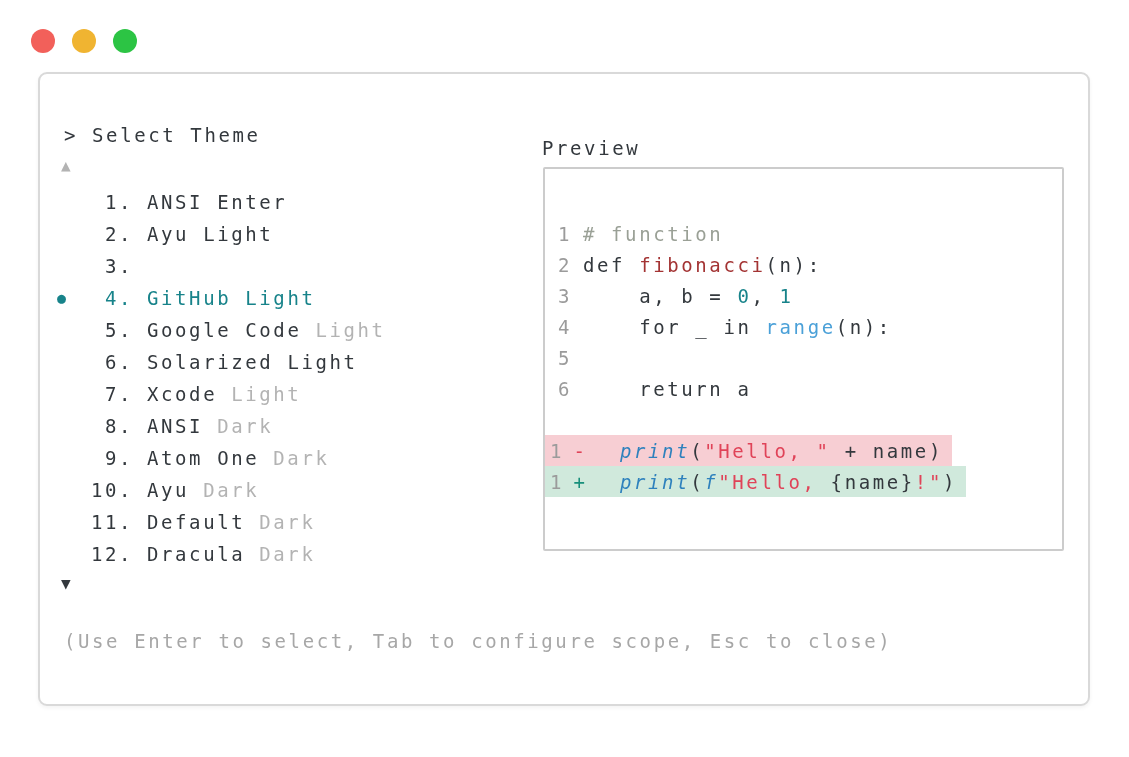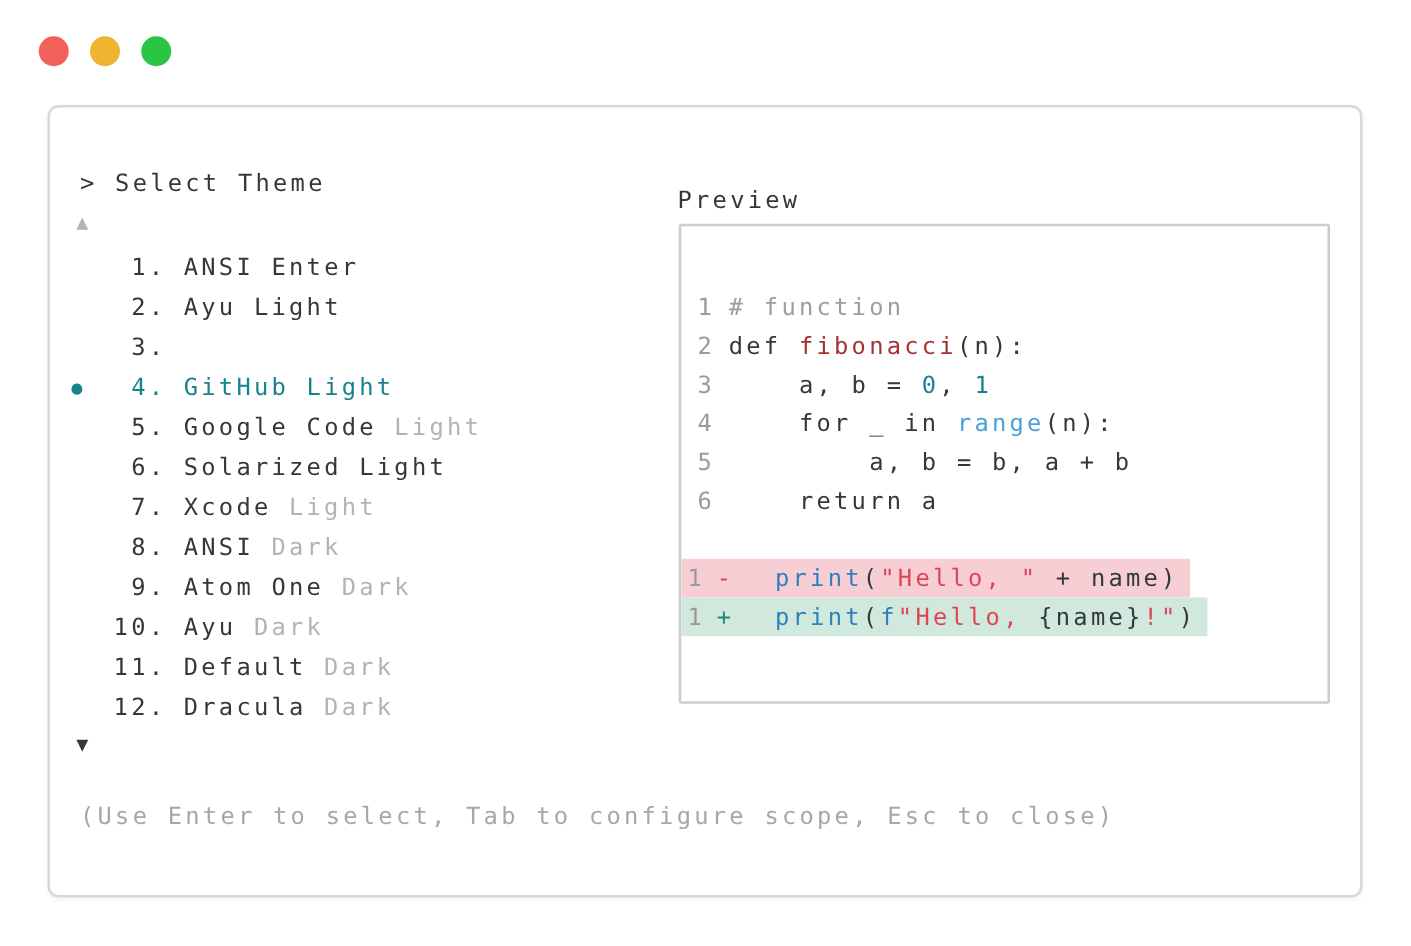--- a/index.html
+++ b/index.html
@@ -8,21 +8,21 @@
   *{box-sizing:border-box;}
   html,body{margin:0;padding:0;background:var(--page-bg);}
   body{
     width:1129px;height:757px;position:relative;overflow:hidden;
     font-family:"DejaVu Sans Mono","Liberation Mono",monospace;
     font-size:19px;letter-spacing:2.6px;color:var(--text-dark);
   }
   .lights{position:absolute;left:31px;top:29px;display:flex;gap:17px;}
   .light{width:24px;height:24px;border-radius:50%;display:inline-block;}
   .window{
-    position:absolute;left:38px;top:84px;width:1052px;height:634px;
+    position:absolute;left:38px;top:72px;width:1052px;height:634px;
     background:#fff;border:2px solid var(--window-border);border-radius:9px;
     box-shadow:0 2px 4px rgba(0,0,0,0.05);
   }
   .prompt{position:absolute;left:24px;top:50px;white-space:pre;color:var(--text-dark);}
   .scroll-up{position:absolute;left:21px;top:82px;font-size:16px;color:var(--gray-variant);letter-spacing:0;}
   .scroll-down{position:absolute;left:21px;top:500px;font-size:16px;color:var(--text-dark);letter-spacing:0;}
   .theme-list{position:absolute;left:50px;top:112px;}
   .theme-item{position:relative;height:32px;display:flex;align-items:center;white-space:pre;}
   .theme-item .num{width:43px;text-align:right;display:inline-block;}
   .theme-item .name{margin-left:14px;}
@@ -47,21 +47,21 @@
   .diff-bg.added{background:var(--added-bg);}
   .sign{display:inline-block;width:15px;margin-left:9px;text-align:center;}
   .sign-removed{color:var(--string-red);}
   .sign-added{color:var(--add-sign);}
   .diffcode{margin-left:32px;white-space:pre;}
   .tok-text{color:var(--text-dark);}
   .tok-comment{color:var(--comment);}
   .tok-func{color:var(--func-red);}
   .tok-num{color:var(--teal);}
   .tok-builtin{color:var(--blue-light);}
-  .tok-blue{color:var(--blue);}
+  .tok-blue{color:var(--blue);font-style:italic;}
   .tok-string{color:var(--string-red);}
 </style>
 </head>
 <body>
 
 <div class="lights" id="lights">
     <span class="light" style="background: rgb(242, 96, 90);"></span>
     <span class="light" style="background: rgb(240, 180, 49);"></span>
     <span class="light" style="background: rgb(44, 196, 68);"></span>
   </div>
@@ -100,21 +100,20 @@
         <div class="code-line">
           <span class="ln">3</span>
           <span class="code"><span class="tok-text">    a, b = </span><span class="tok-num">0</span><span class="tok-text">, </span><span class="tok-num">1</span></span>
         </div>
         <div class="code-line">
           <span class="ln">4</span>
           <span class="code"><span class="tok-text">    for _ in </span><span class="tok-builtin">range</span><span class="tok-text">(n):</span></span>
         </div>
         <div class="code-line">
           <span class="ln">5</span>
-          <span class="code"><span class="tok-text">        a, b = b, a + b</span></span>
         </div>
         <div class="code-line">
           <span class="ln">6</span>
           <span class="code"><span class="tok-text">    return a</span></span>
         </div>
       </div>
     <div class="spacer"></div>
     <div id="diff-lines">
         <div class="diff-line"><span class="diff-bg removed">
             <span class="ln">1</span>

